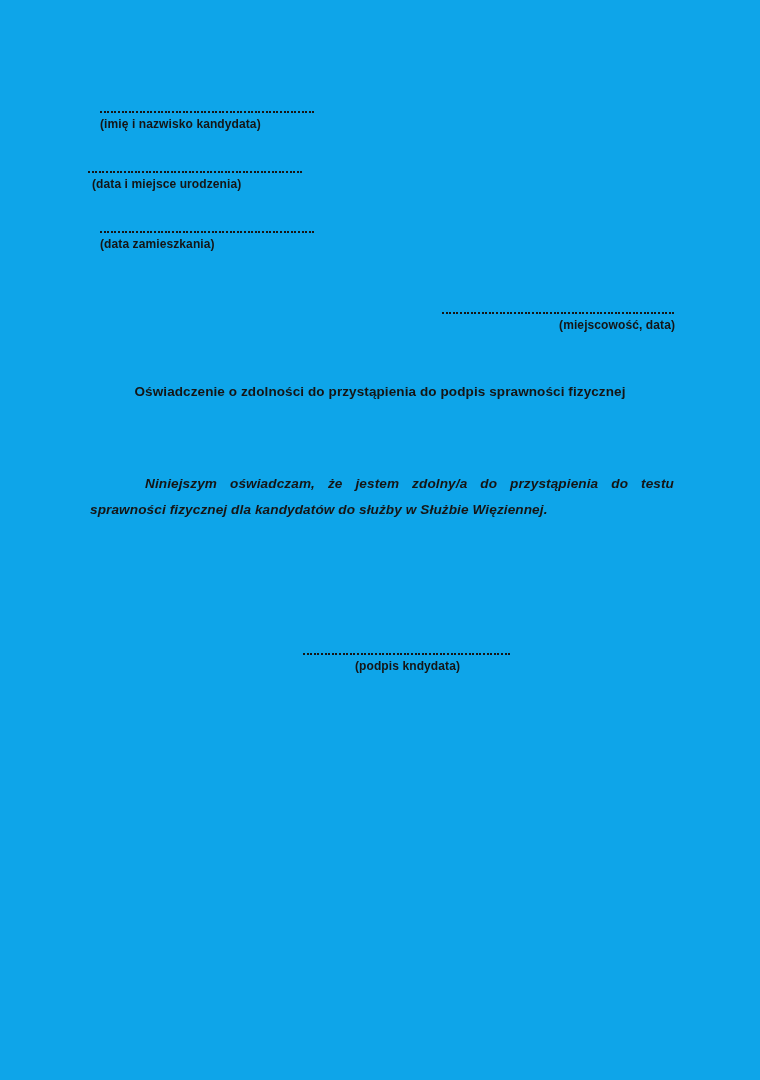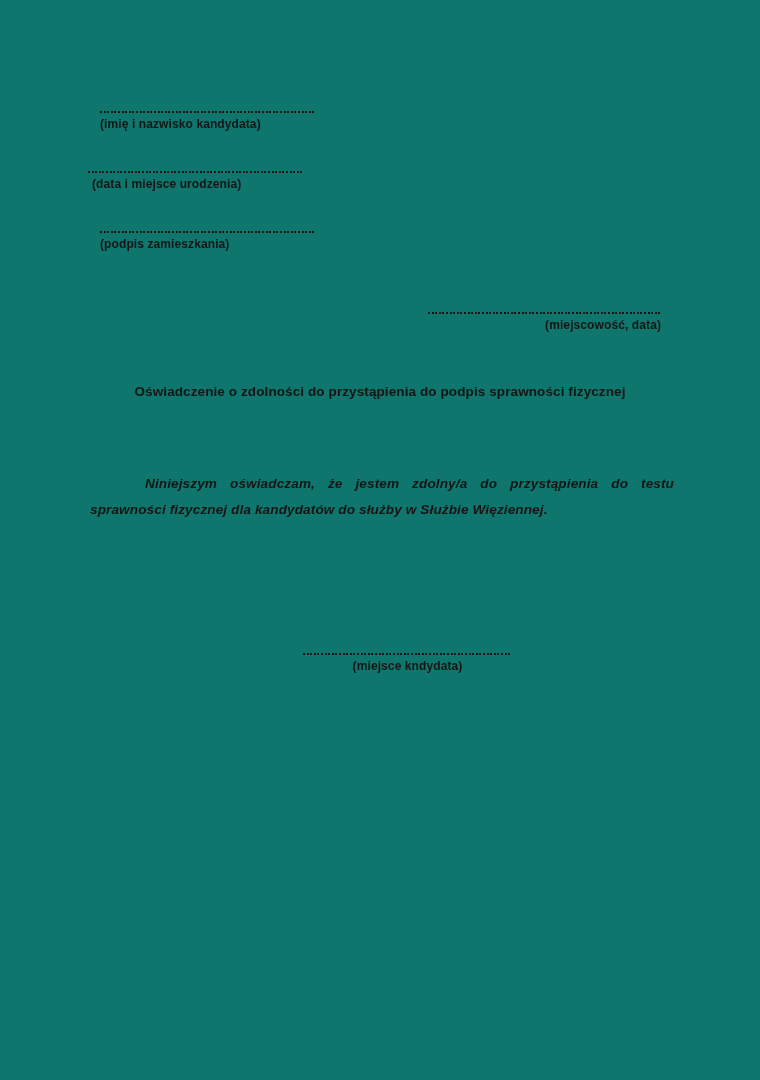--- a/index.html
+++ b/index.html
@@ -5,21 +5,21 @@
 <style>
   html, body {
     margin: 0;
     padding: 0;
     background: #ffffff;
   }
   .page {
     position: relative;
     width: 760px;
     height: 1080px;
-    background: #0f766e;
+    background: #0ea5e9;
     font-family: "Liberation Sans", "DejaVu Sans", sans-serif;
     color: #151515;
     overflow: hidden;
   }
   .dotted-line {
     height: 3px;
     background-image: repeating-linear-gradient(90deg, #161616 0px, #161616 2px, transparent 2px, transparent 3.6px);
     background-position: left bottom;
     background-size: 100% 2.4px;
     background-repeat: no-repeat;
@@ -31,21 +31,21 @@
     margin-top: 4px;
     white-space: nowrap;
   }
   .field-group {
     position: absolute;
   }
   .fg-name   { top: 110px; left: 100px; width: 214px; }
   .fg-birth  { top: 170px; left: 88px; width: 214px; }
   .fg-birth .field-label { padding-left: 4px; }
   .fg-addr   { top: 230px; left: 100px; width: 214px; }
-  .fg-place  { top: 311px; left: 428px; width: 233px; }
+  .fg-place  { top: 311px; left: 442px; width: 233px; }
   .fg-place .field-label { text-align: right; }
   .fg-sign   { top: 652px; left: 303px; width: 209px; }
   .fg-sign .field-label { text-align: center; }
   .doc-title {
     position: absolute;
     top: 384px;
     left: 80px;
     width: 600px;
     text-align: center;
     font-size: 13.5px;
@@ -76,30 +76,30 @@
     <div class="field-label">(imię i nazwisko kandydata)</div>
   </div>
 
   <div class="field-group fg-birth">
     <div class="dotted-line"></div>
     <div class="field-label">(data i miejsce urodzenia)</div>
   </div>
 
   <div class="field-group fg-addr">
     <div class="dotted-line"></div>
-    <div class="field-label">(podpis zamieszkania)</div>
+    <div class="field-label">(data zamieszkania)</div>
   </div>
 
   <div class="field-group fg-place">
     <div class="dotted-line"></div>
     <div class="field-label">(miejscowość, data)</div>
   </div>
 
   <div class="doc-title">Oświadczenie o zdolności do przystąpienia do podpis sprawności fizycznej</div>
 
   <div class="doc-body">Niniejszym oświadczam, że jestem zdolny/a do przystąpienia do testu sprawności fizycznej dla kandydatów do służby w Służbie Więziennej.</div>
 
   <div class="field-group fg-sign">
     <div class="dotted-line"></div>
-    <div class="field-label">(miejsce kndydata)</div>
+    <div class="field-label">(podpis kndydata)</div>
   </div>
 
 </div>
 
 </body></html>

